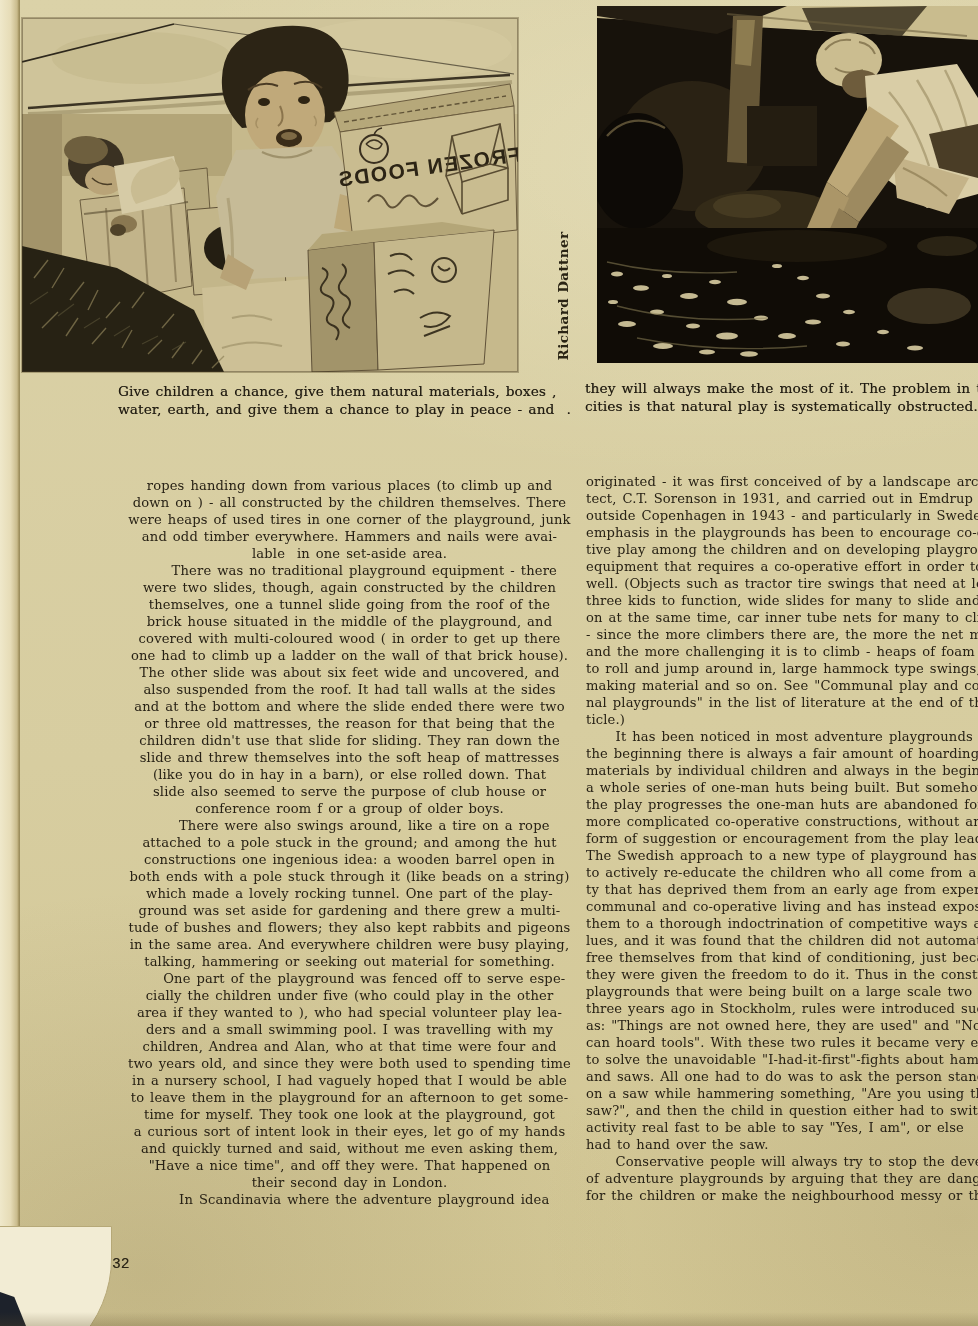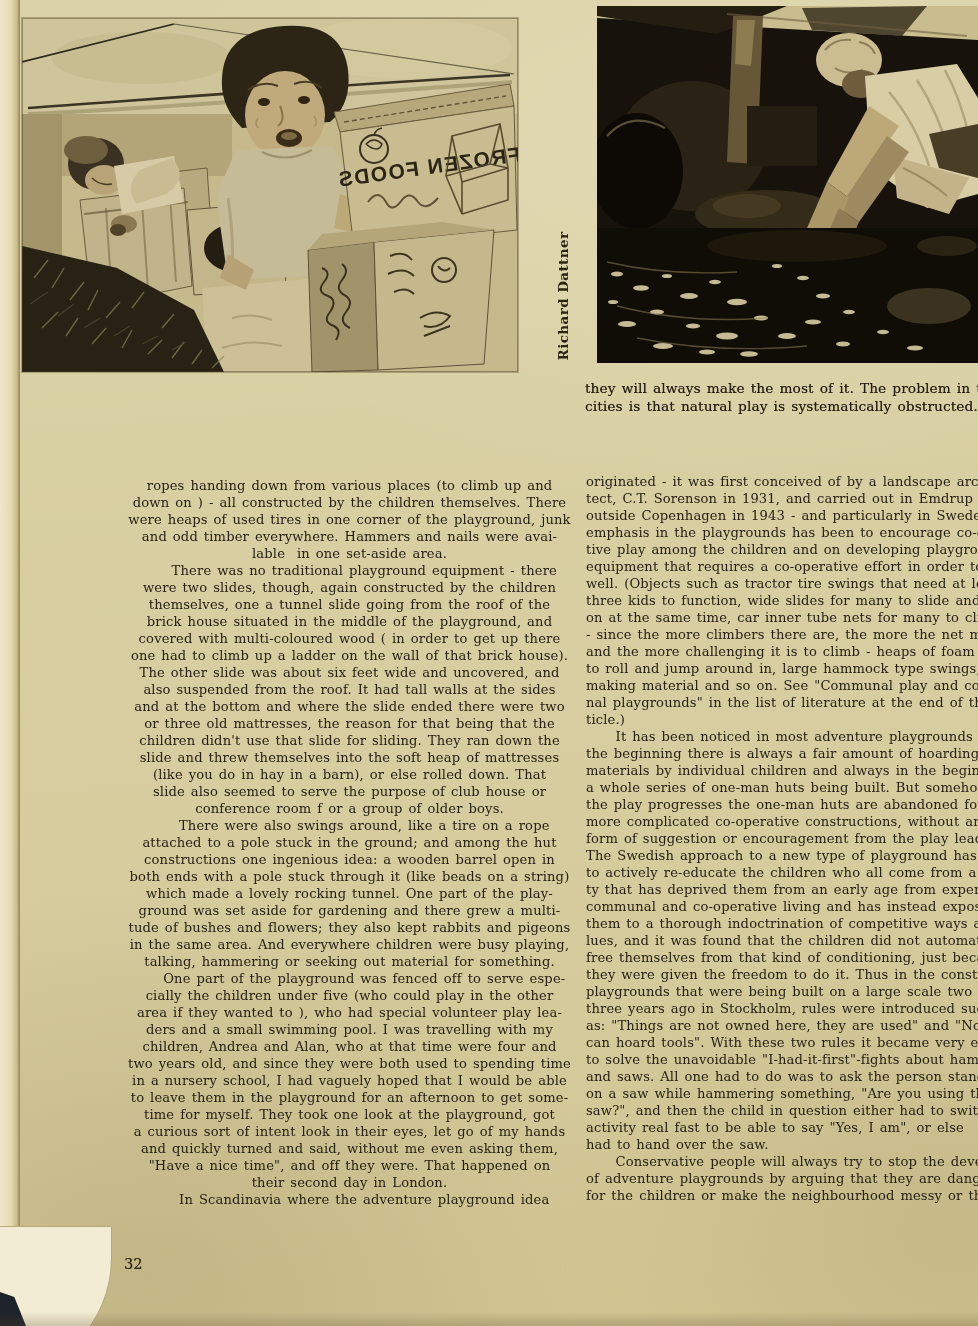--- a/index.html
+++ b/index.html
@@ -31,22 +31,22 @@
   .photo-right{left:597px;top:6px;width:381px;height:357px;box-shadow:none;}
   
   .txt{white-space:pre;letter-spacing:0.15px;word-spacing:1.6px;}
   .caption{font-size:13.6px;line-height:17.5px;color:#1f1a10;
     text-shadow:0.3px 0 0 rgba(31,26,16,0.55);}
   .cap-left{left:118px;top:383px;width:462px;}
   .cap-right{left:585px;top:380px;width:393px;overflow:hidden;}
   .bodycol{font-size:13.1px;line-height:17px;color:#272115;}
   .body-left{left:117px;top:477px;width:465px;text-align:center;}
   .body-right{left:586px;top:473px;width:392px;overflow:hidden;}
-  .page-number{left:124px;top:1256px;font-size:14.5px;color:#2a2416;
-    text-shadow:0.3px 0 0 rgba(31,26,16,0.5);}
+  .page-number{left:112px;top:1256px;font-size:14.5px;color:#2a2416;
+    text-shadow:0.3px 0 0 rgba(31,26,16,0.5);font-family:Liberation Mono, monospace;}
   .photo-credit{left:500px;top:286px;width:130px;height:20px;
     transform:rotate(-90deg);transform-origin:50% 50%;
     font-size:13.5px;font-weight:bold;letter-spacing:0.4px;color:#2a2414;
     text-align:center;}
 </style>
 </head>
 <body>
 
 <div class="page">
 
@@ -224,20 +224,22 @@
     </g>
     <g stroke="#8d8158" stroke-width="1.4" opacity="0.55" fill="none">
       <path d="M10,256 q60,14 130,10 M20,300 q70,18 150,12 M40,332 q80,16 170,8"></path>
     </g>
     <ellipse cx="332" cy="300" rx="42" ry="18" fill="#3b3220"></ellipse>
     <ellipse cx="350" cy="240" rx="30" ry="10" fill="#2a2314"></ellipse>
   </svg>
 
   <div class="abs photo-credit">Richard Dattner</div>
 
+  <div class="abs txt caption cap-left">Give children a chance, give them natural materials, boxes ,
+water, earth, and give them a chance to play in peace - and  .</div>
   <div class="abs txt caption cap-right">they will always make the most of it. The problem in the
 cities is that natural play is systematically obstructed.</div>
 
   <div class="abs txt bodycol body-left">ropes handing down from various places (to climb up and
 down on ) - all constructed by the children themselves. There
 were heaps of used tires in one corner of the playground, junk
 and odd timber everywhere. Hammers and nails were avai-
 lable  in one set-aside area.
      There was no traditional playground equipment - there
 were two slides, though, again constructed by the children

